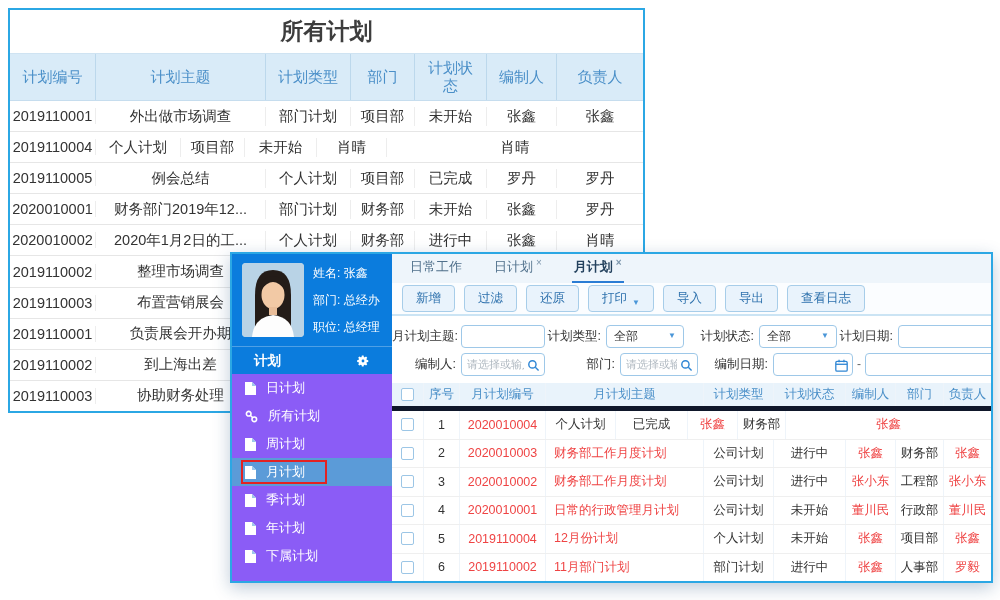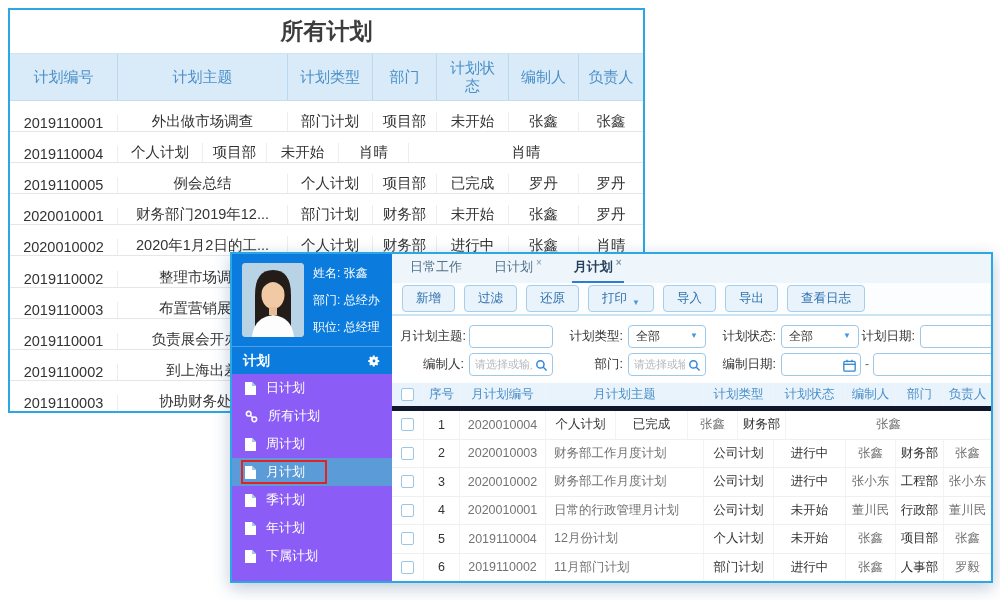--- a/index.html
+++ b/index.html
@@ -5,72 +5,72 @@
 *{margin:0;padding:0;box-sizing:border-box;font-family:"Liberation Sans","DejaVu Sans",sans-serif}
 body{background:#fff}
 .canvas{position:relative;width:1000px;height:600px;background:#fff;overflow:hidden}
 
 
 .win-all{position:absolute;left:8px;top:8px;width:637px;height:405px;border:2px solid #2ba7e4;background:#fff;display:flex;flex-direction:column}
 .win-all .title{height:44px;display:flex;align-items:center;justify-content:center;font-size:23px;font-weight:700;color:#3d3d3d;border-bottom:1px solid #cfe3f2;flex-shrink:0}
 .bg-head{display:flex;background:#d9ebf8;color:#4a8fc8;font-size:15px;height:47px;align-items:stretch;text-align:center;border-bottom:1px solid #c6ddee;flex-shrink:0}
 .bg-head>div{border-right:1px solid #bcd8ec;display:flex;align-items:center;justify-content:center;line-height:1.2}
 .bg-rows{flex:1;display:flex;flex-direction:column}
-.bg-row{flex:1;display:flex;align-items:flex-end;text-align:center;font-size:14.5px;color:#333;border-bottom:1px solid #e6e6e6}
+.bg-row{flex:1;display:flex;align-items:center;text-align:center;font-size:14.5px;color:#333;border-bottom:1px solid #e6e6e6}
 .bg-row:last-child{border-bottom:none}
 .bg-row>div{border-right:1px solid #ededed;display:flex;align-items:center;justify-content:center;white-space:nowrap;overflow:hidden}
-.bc0{width:108px}.bc1{width:170px}.bc2{width:85px}.bc3{width:64px}.bc4{width:72px}.bc5{width:70px}
+.bc0{width:86px}.bc1{width:170px}.bc2{width:85px}.bc3{width:64px}.bc4{width:72px}.bc5{width:70px}
 .bc6{flex:1;border-right:none!important}
 .wrapcell{white-space:normal;max-width:52px;display:inline-block}
 
 
 .win-month{position:absolute;left:230px;top:252px;width:763px;height:331px;border:2px solid #2ba7e4;background:#fff;display:flex;box-shadow:0 5px 16px rgba(20,70,120,.28);z-index:5}
 .sidebar{width:160px;background:#8b5cf6;display:flex;flex-direction:column;flex-shrink:0}
 .profile{background:#0b7cdd;height:92px;display:flex;align-items:center;padding:8px 4px 8px 10px;gap:9px;flex-shrink:0}
 .photo{width:62px;height:74px;border-radius:4px;overflow:hidden;flex-shrink:0;background:#bcd7ea}
 .pinfo{color:#fff;font-size:12px;display:flex;flex-direction:column;gap:10px;white-space:nowrap}
-.nav-head{background:#0b7cdd;border-top:1px solid rgba(255,255,255,.28);height:28px;display:flex;align-items:center;color:#fff;font-size:13.5px;font-weight:700;padding:0 11px;justify-content:space-between;flex-shrink:0}
+.nav-head{background:#0b7cdd;border-top:1px solid rgba(255,255,255,.28);height:28px;display:flex;align-items:center;color:#fff;font-size:13.5px;font-weight:700;padding:0 22px;justify-content:space-between;flex-shrink:0}
 .nav-item{height:28px;display:flex;align-items:center;color:#fff;font-size:13px;padding:0 13px;gap:10px;position:relative;cursor:pointer;flex-shrink:0}
 .nav-item.sel{background:#5b9bd8}
 .redbox{position:absolute;left:9px;top:2px;width:86px;height:24px;border:2px solid #e32222;pointer-events:none}
 .icon{display:inline-flex;align-items:center;justify-content:center}
 
 
 .main{flex:1;display:flex;flex-direction:column;background:#fff;min-width:0;overflow:hidden}
 .tabbar{height:29px;background:#eef5fb;display:flex;align-items:flex-end;padding-left:16px;gap:28px;flex-shrink:0}
 .tab{font-size:13px;color:#51718c;padding:0 2px 7px;position:relative;cursor:pointer;white-space:nowrap}
 .tab .x{font-size:10px;color:#7d97ad;position:relative;top:-5px;margin-left:3px;cursor:pointer}
 .tab.active{color:#24425e;font-weight:700;border-bottom:2px solid #2a7cd4;padding-bottom:5px}
 .toolbar{height:33px;display:flex;align-items:center;gap:9px;padding:0 10px;background:#fbfdff;border-bottom:2px solid #cbe4f4;flex-shrink:0}
 .tbtn{font-size:12.5px;color:#2f72ad;background:#e9f3fc;border:1px solid #a7cde9;border-radius:4px;padding:4px 13px;cursor:pointer;white-space:nowrap;display:flex;align-items:flex-end;gap:5px}
 .caret{color:#4a96d8;font-size:8px;line-height:1}
 
 
 .filters{padding:6px 0 5px;flex-shrink:0}
-.frow{display:flex;align-items:center;height:28px;padding-left:8px;white-space:nowrap}
+.frow{display:flex;align-items:center;height:28px;white-space:nowrap}
 .flabel{font-size:12.5px;color:#333;text-align:right;flex-shrink:0}
 .finput{height:23px;border:1px solid #9ec8e8;border-radius:4px;background:#fff;position:relative;flex-shrink:0;display:flex;align-items:center}
 .finput input{width:100%;height:100%;border:none;outline:none;border-radius:4px;font-size:11px;padding:0 5px;color:#333;background:transparent}
 .finput input::placeholder{color:#afb8c0}
 .finput .ricon{position:absolute;right:4px;top:4px;cursor:pointer}
 .has-icon input{padding-right:20px}
 .fselect{height:23px;border:1px solid #9ec8e8;border-radius:4px;display:flex;align-items:center;justify-content:space-between;padding:0 7px;font-size:12px;color:#333;flex-shrink:0;cursor:pointer;background:#fff}
 .dash{margin:0 4px;color:#666;font-size:12px}
 
 
 .ptable{flex:1;display:flex;flex-direction:column;min-height:0}
 .phead{display:flex;background:#e9f3fb;color:#4a8fc8;font-size:12.5px;height:28px;align-items:stretch;text-align:center;border-bottom:5px solid #0f172a;flex-shrink:0}
 .prows{flex:1;display:flex;flex-direction:column}
 .prow{flex:1;display:flex;align-items:stretch;font-size:12.5px;color:#333;border-bottom:1px solid #efefef;text-align:center}
 .prow:last-child{border-bottom:none}
 .phead>div,.prow>div{display:flex;align-items:center;justify-content:center;border-right:1px solid #eef4fa;overflow:hidden;white-space:nowrap}
 .pc0{width:32px}.pc1{width:36px}.pc2{width:86px}.pc3{width:158px}.pc4{width:70px}.pc5{width:72px}.pc6{width:50px}.pc7{width:48px}
 .pc8{flex:1;border-right:none!important}
 .prow .pc3{justify-content:flex-start;padding-left:8px}
-.link{color:#737373;cursor:pointer}
+.link{color:#ef4444;cursor:pointer}
 .cb{width:13px;height:13px;border:1px solid #9cc6e6;border-radius:2px;background:#fff;cursor:pointer;flex-shrink:0}
 </style>
 </head>
 <body>
 
 <div class="canvas">
 
   <div class="win-all">
     <div class="title">所有计划</div>
     <div class="bg-head">
@@ -307,21 +307,21 @@
             <span>查看日志</span>
           </button>
       </div>
 
       <div class="filters">
         <div class="frow">
           <span class="flabel" style="width:64px">月计划主题:</span>
           <span class="finput" style="width:84px;margin-left:5px">
               <input style="">
             </span>
-          <span class="flabel" style="width:56px;margin-left:14px">计划类型:</span>
+          <span class="flabel" style="width:56px;">计划类型:</span>
           <span class="fselect" style="width:78px;margin-left:5px">
               <span>全部</span>
               <span class="caret">▼</span>
             </span>
           <span class="flabel" style="width:56px;margin-left:14px">计划状态:</span>
           <span class="fselect" style="width:78px;margin-left:5px">
               <span>全部</span>
               <span class="caret">▼</span>
             </span>
           <span class="flabel" style="width:56px;">计划日期:</span>

